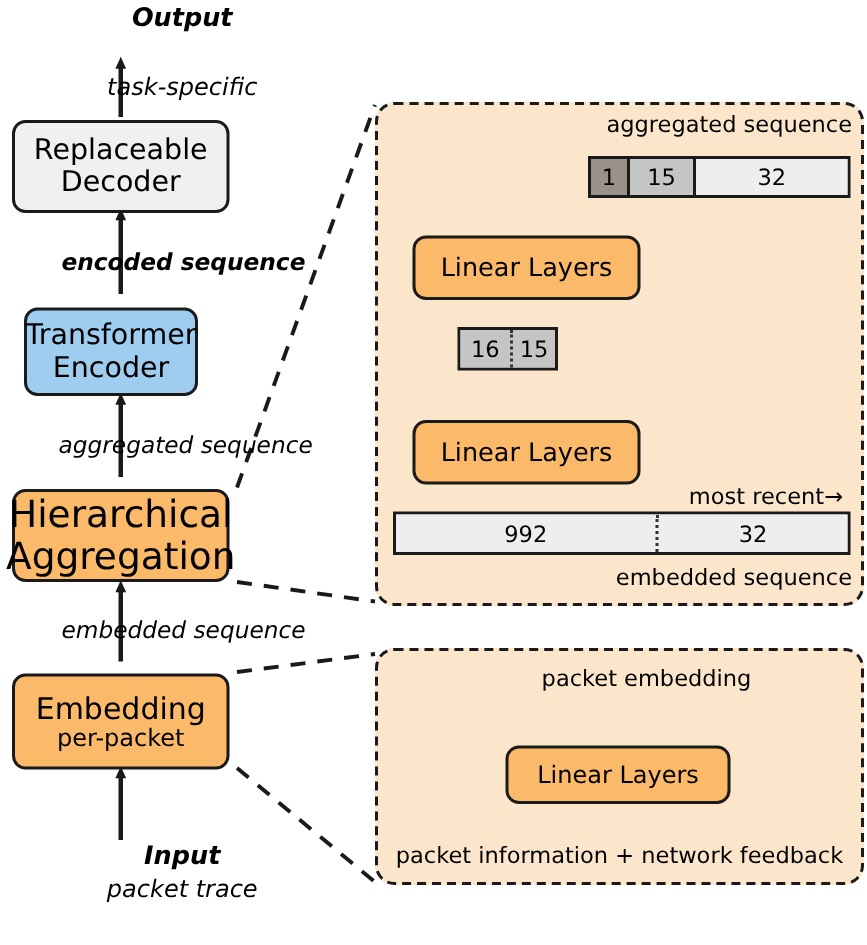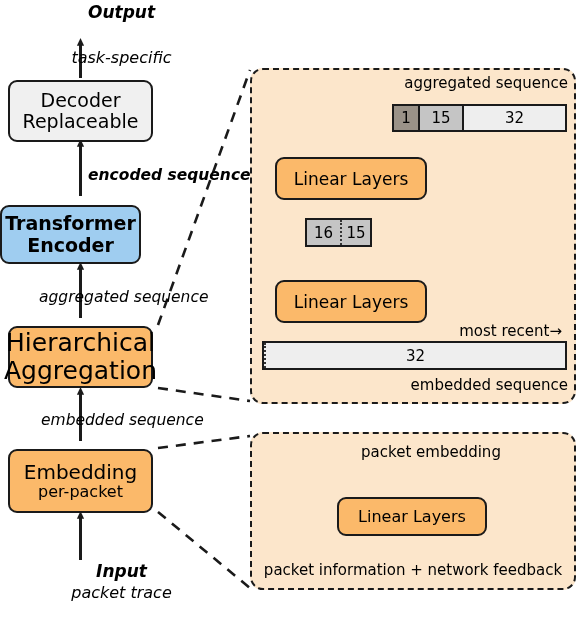--- a/index.html
+++ b/index.html
@@ -98,27 +98,27 @@
     <g stroke="#1a1a1a" stroke-width="2.6" fill="none">
       <line x1="412" y1="567" x2="412" y2="533"></line>
       <line x1="412" y1="497" x2="412" y2="469" marker-end="url(#ahs)"></line>
     </g>
   </svg>
 
   <div class="t-lab ital-bold" style="left:0;top:2px;width:161px;font-size:17px;">Output</div>
   <div class="t-lab ital" style="left:0;top:24px;width:161px;font-size:16px;margin-top:24px;">task-specific</div>
 
   <div class="box rounded b-gray" style="left:8px;top:80px;width:145px;height:62px;font-size:19px;">
+    <span>Replaceable</span>
     <span>Decoder</span>
-    <span>Replaceable</span>
   </div>
 
-  <div class="t-lab ital-bold" style="left:0;top:166px;width:161px;font-size:15.5px;margin-left:47px;">encoded sequence</div>
+  <div class="t-lab ital-bold" style="left:0;top:166px;width:161px;font-size:15.5px;">encoded sequence</div>
 
-  <div class="box rounded b-blue" style="left:0;top:205px;width:141px;height:59px;font-size:19px;font-weight:bold;">
+  <div class="box rounded b-blue" style="left:16px;top:205px;width:116px;height:59px;font-size:19px;font-weight:normal;">
     <span>Transformer</span>
     <span>Encoder</span>
   </div>
 
   <div class="t-lab ital" style="left:-2px;top:288px;width:165px;font-size:15.5px;">aggregated sequence</div>
 
   <div class="box rounded b-orange" style="left:8px;top:326px;width:145px;height:62px;font-size:25px;">
     <span>Hierarchical</span>
     <span>Aggregation</span>
   </div>
@@ -148,20 +148,21 @@
   <div class="seq" style="left:305px;top:218px;width:67px;height:29px;">
     <div class="cell md" style="width:33px;">16</div>
     <div class="cell md divdot" style="flex:1;">15</div>
   </div>
 
   <div class="lin" style="left:275px;top:280px;width:152px;height:43px;">Linear Layers</div>
 
   <div class="plabel" style="left:400px;top:322px;width:162px;text-align:right;">most recent→</div>
 
   <div class="seq" style="left:262px;top:341px;width:305px;height:29px;">
+    <div class="cell lt" style="width:173px;">992</div>
     <div class="cell lt divdot" style="flex:1;">32</div>
   </div>
 
   <div class="plabel" style="left:250px;top:376px;width:318px;text-align:right;">embedded sequence</div>
 
   <div class="panel" style="left:250px;top:432px;width:326px;height:158px;"></div>
 
   <div class="plabel" style="left:268px;top:443px;width:326px;text-align:center;">packet embedding</div>
 
   <div class="lin" style="left:337px;top:497px;width:150px;height:39px;font-size:16px;">Linear Layers</div>

